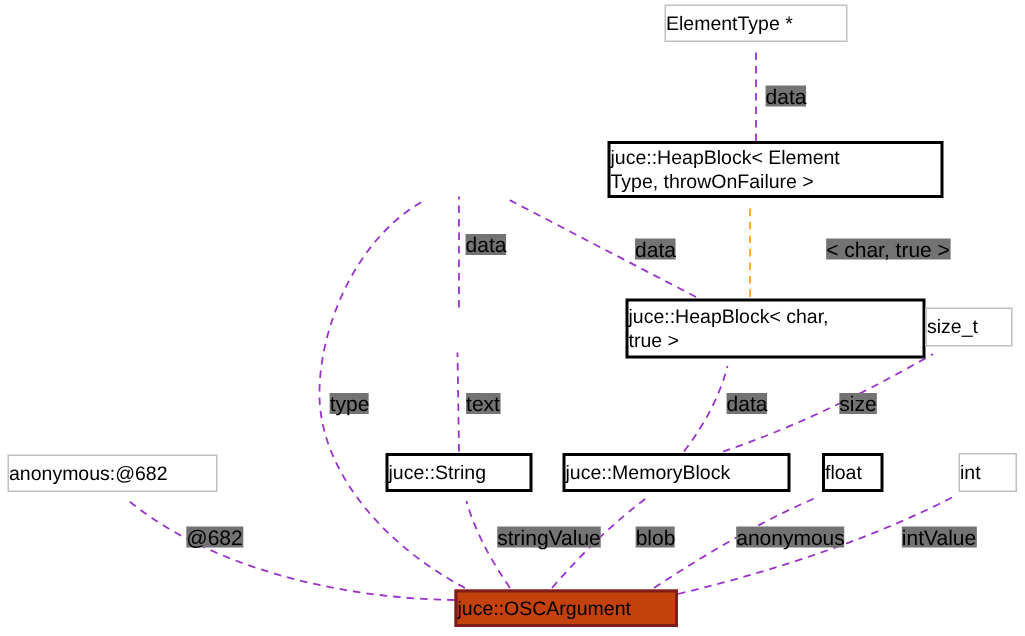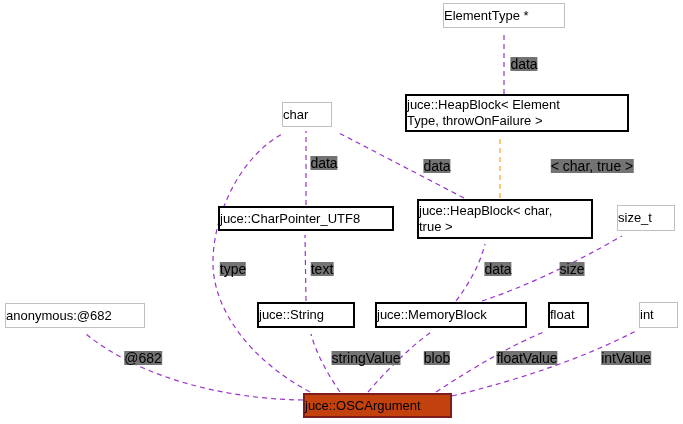--- a/index.html
+++ b/index.html
@@ -58,29 +58,23 @@
 
   <div class="node" style="left:443px;top:3px;width:122px;height:25px;">
     <span>ElementType *</span>
   </div>
 
   <div class="node doc" style="left:405px;top:94px;width:224px;height:38px;">
     <span>juce::HeapBlock&lt; Element</span>
     <span>Type, throwOnFailure &gt;</span>
   </div>
 
-  <div class="node" style="left:282px;top:102px;width:50px;height:25px;">
-    <span>char</span>
-  </div>
 
-  <div class="node doc" style="left:218px;top:206px;width:176px;height:25px;">
-    <span>juce::CharPointer_UTF8</span>
-  </div>
 
-  <div class="node doc" style="left:417px;top:199px;width:176px;height:40px;">
+  <div class="node doc" style="left:417px;top:199px;width:200px;height:40px;">
     <span>juce::HeapBlock&lt; char,</span>
     <span>true &gt;</span>
   </div>
 
   <div class="node" style="left:617px;top:205px;width:58px;height:26px;">
     <span>size_t</span>
   </div>
 
   <div class="node" style="left:5px;top:303px;width:140px;height:25px;">
     <span>anonymous:@682</span>
@@ -110,16 +104,16 @@
   <div class="elabel" style="left:324px;top:163px;">data</div>
   <div class="elabel" style="left:437px;top:166px;">data</div>
   <div class="elabel" style="left:556px;top:166px;margin-left:36px;">&lt; char, true &gt;</div>
   <div class="elabel" style="left:233px;top:269px;">type</div>
   <div class="elabel" style="left:322px;top:269px;">text</div>
   <div class="elabel" style="left:498px;top:269px;">data</div>
   <div class="elabel" style="left:572px;top:269px;">size</div>
   <div class="elabel" style="left:143px;top:358px;">@682</div>
   <div class="elabel" style="left:366px;top:358px;">stringValue</div>
   <div class="elabel" style="left:437px;top:358px;">blob</div>
-  <div class="elabel" style="left:527px;top:358px;">floatValue</div>
+  <div class="elabel" style="left:527px;top:358px;">anonymous</div>
   <div class="elabel" style="left:626px;top:358px;">intValue</div>
 
 </div>
 
 </body></html>

